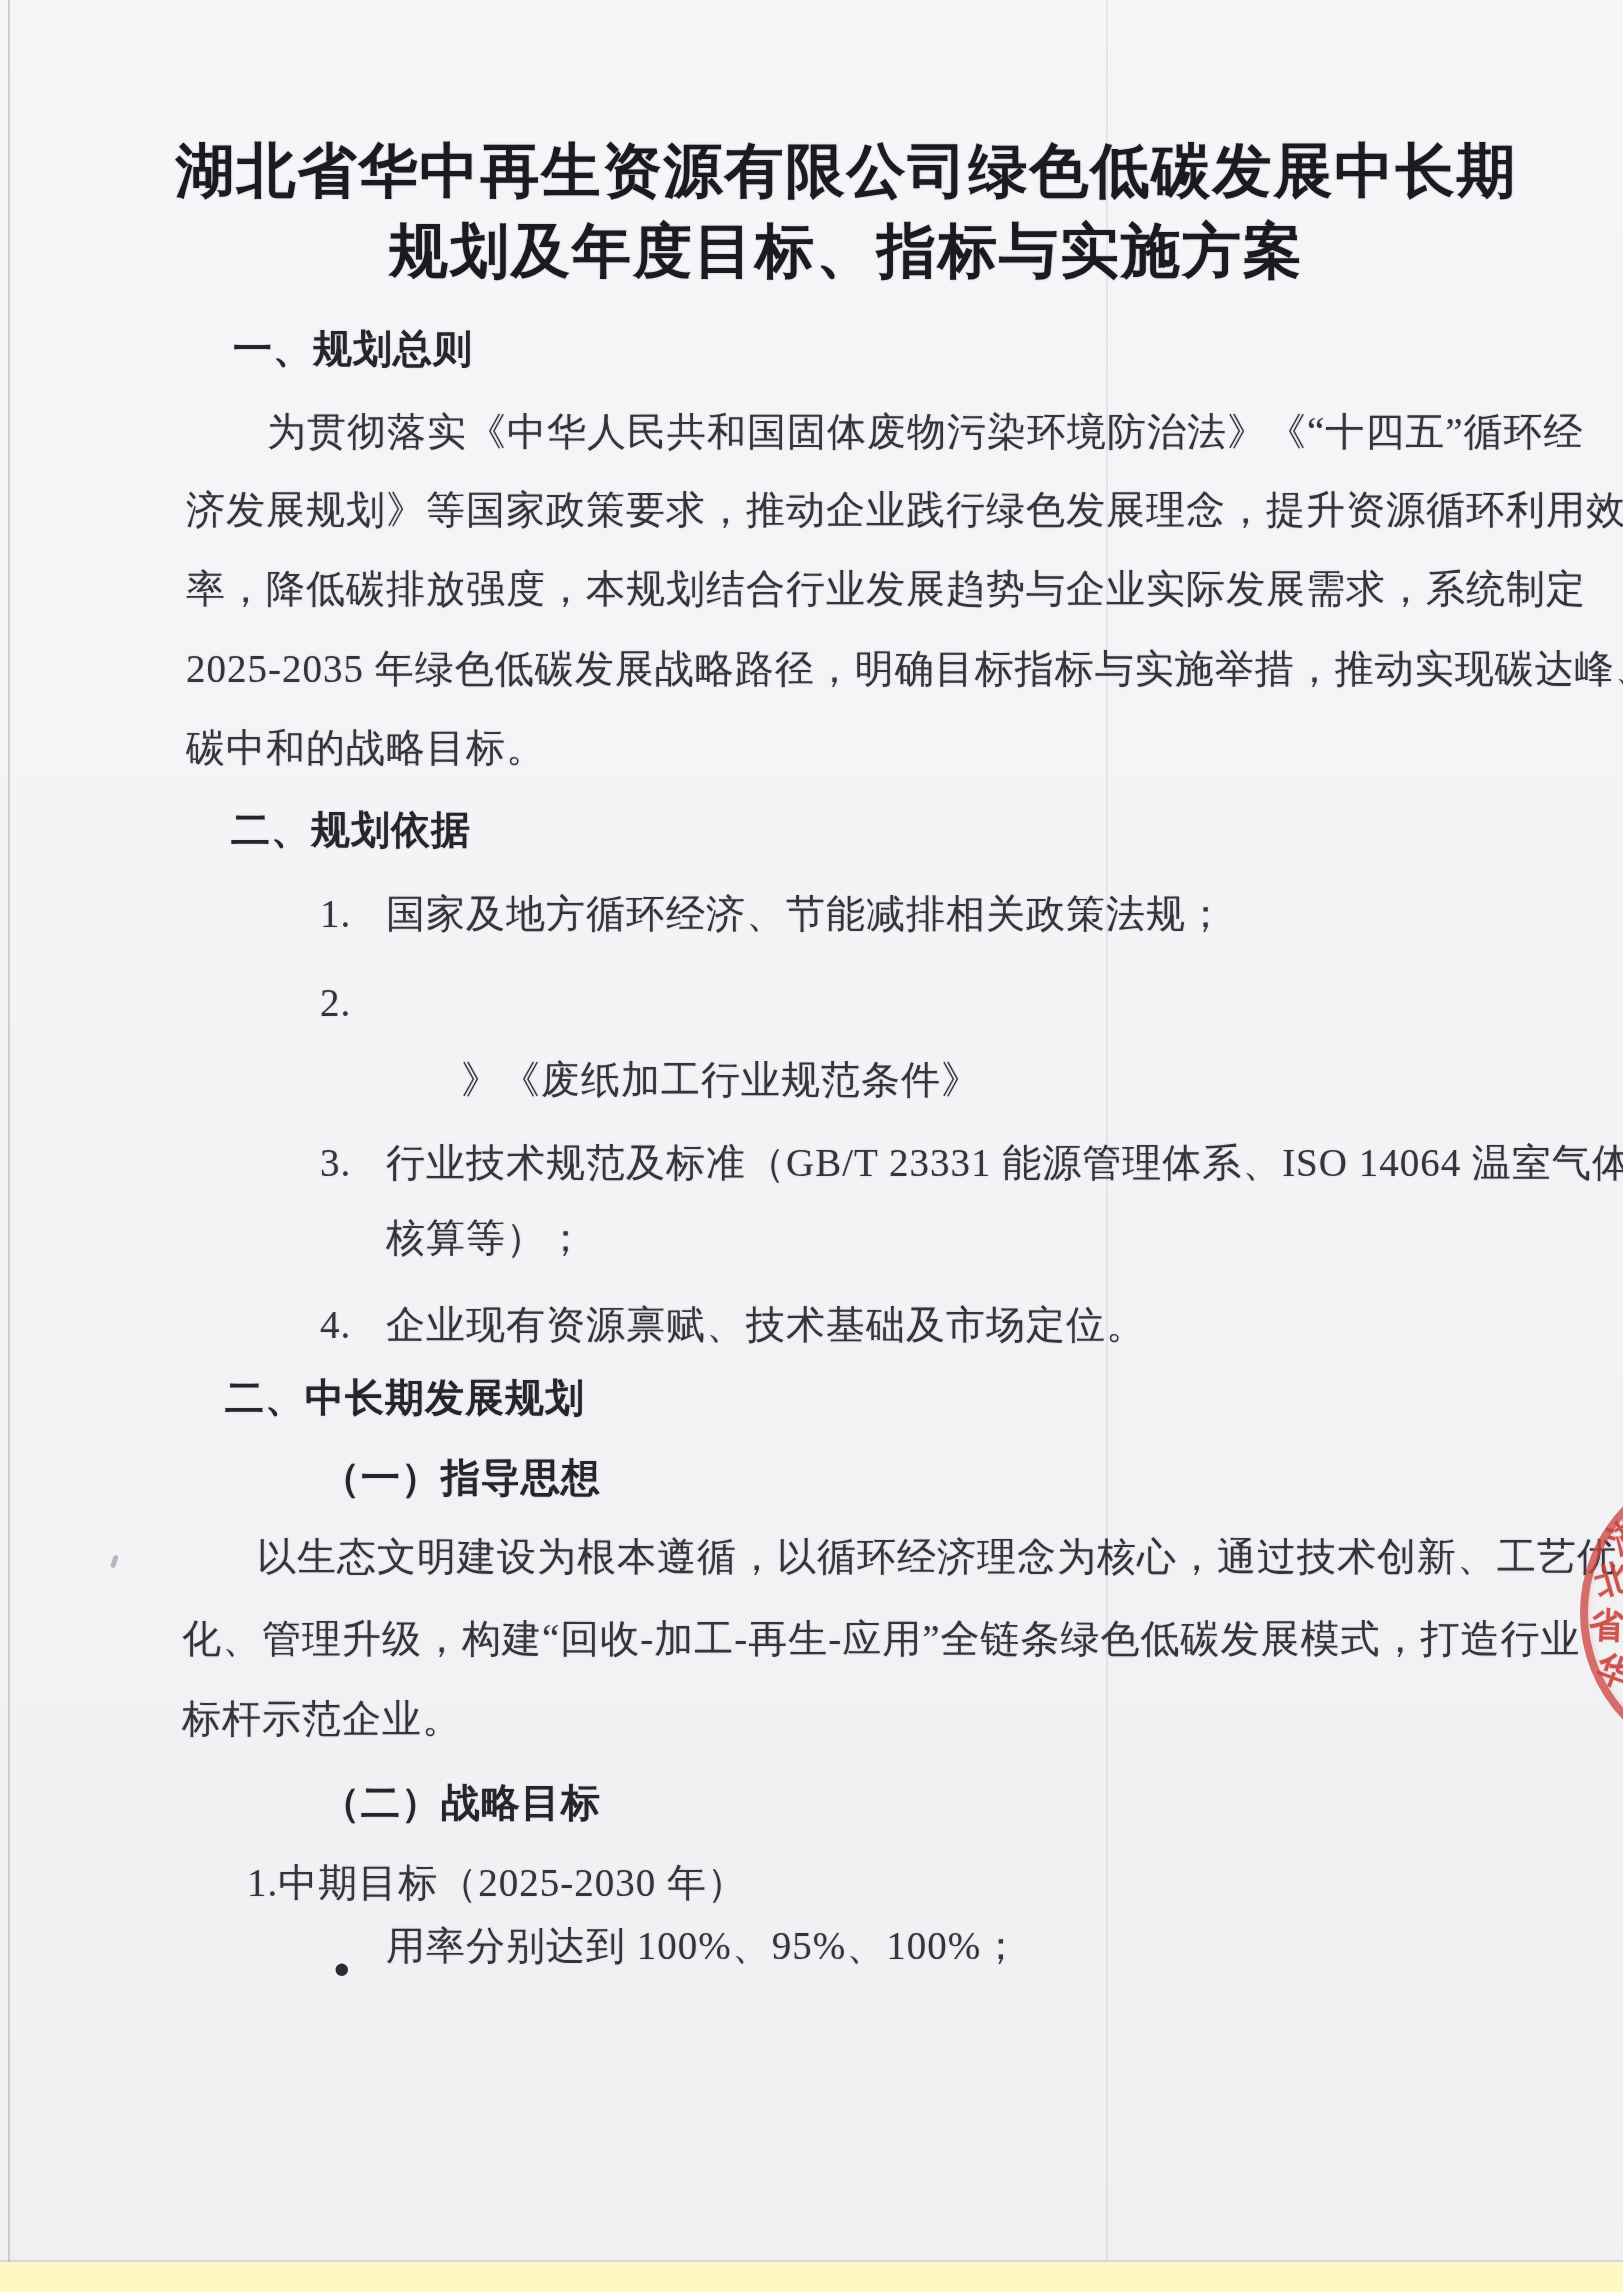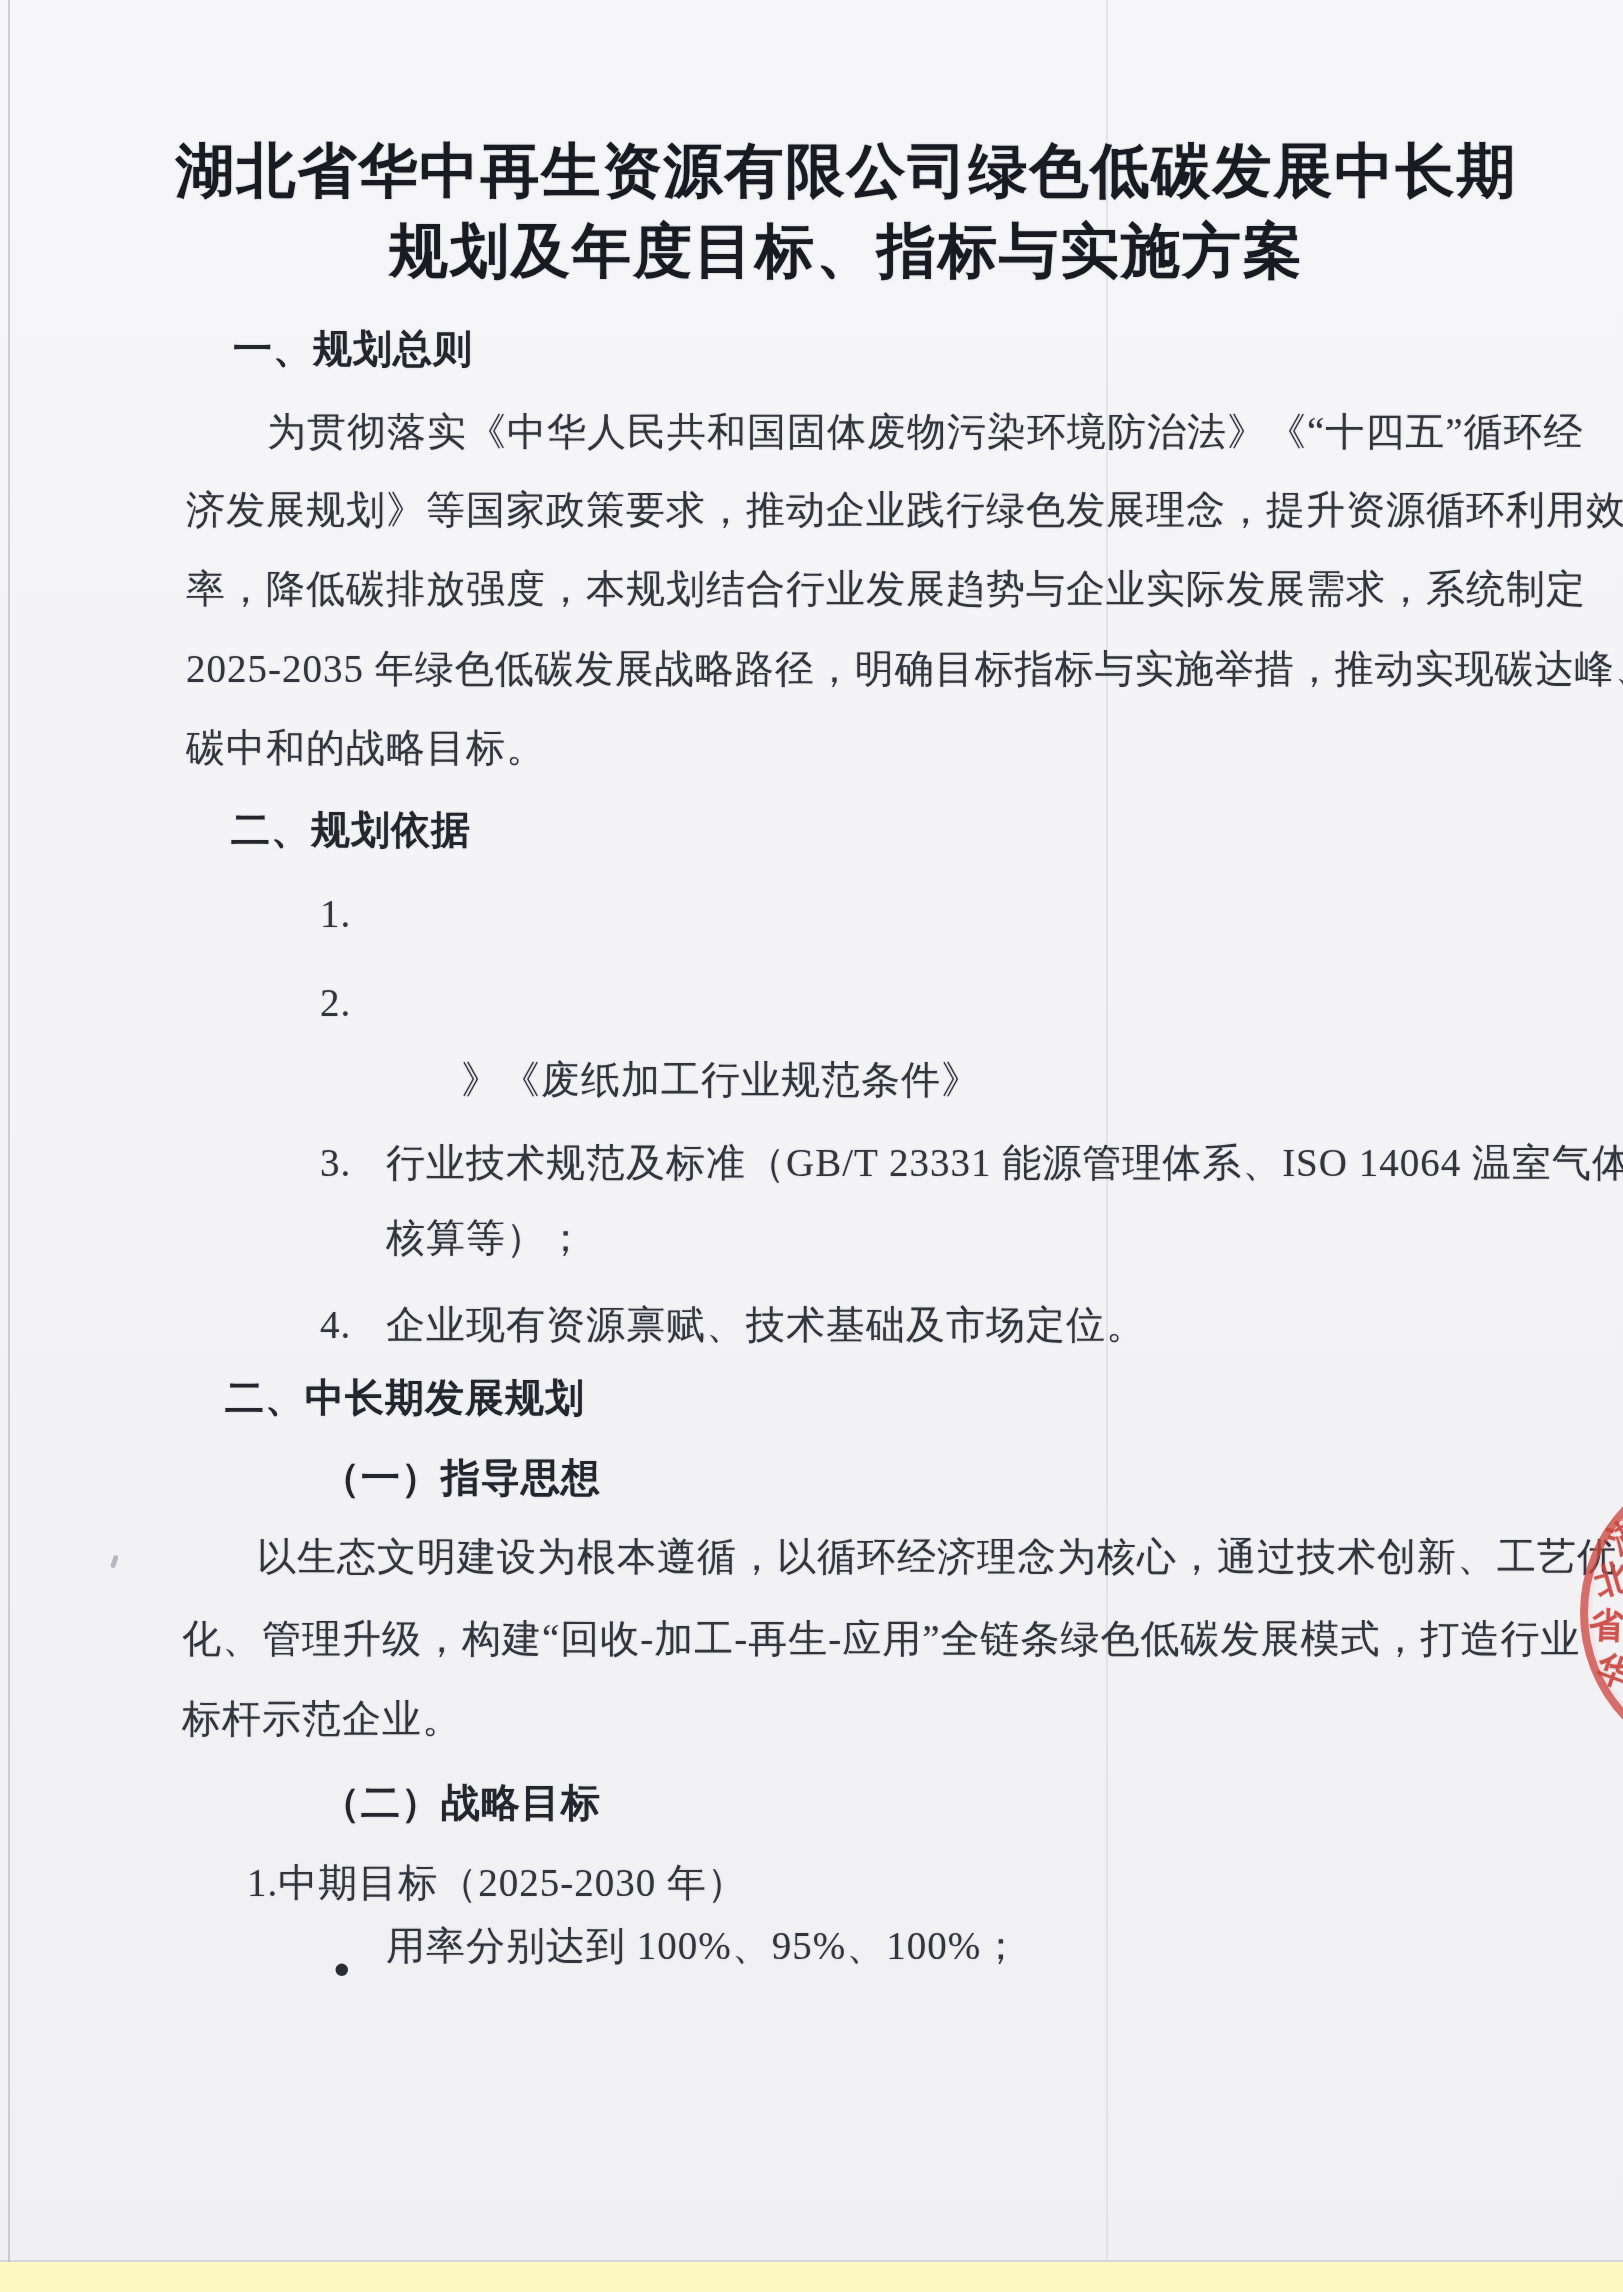--- a/index.html
+++ b/index.html
@@ -67,20 +67,21 @@
   <div class="line bold" style="left:188px;top:329px">一、规划总则</div>
   <div class="line" style="left:267px;top:412px">为贯彻落实《中华人民共和国固体废物污染环境防治法》《“十四五”循环经</div>
   <div class="line" style="left:186px;top:490px">济发展规划》等国家政策要求，推动企业践行绿色发展理念，提升资源循环利用效</div>
   <div class="line" style="left:186px;top:569px">率，降低碳排放强度，本规划结合行业发展趋势与企业实际发展需求，系统制定</div>
   <div class="line" style="left:186px;top:649px">2025-2035 年绿色低碳发展战略路径，明确目标指标与实施举措，推动实现碳达峰、</div>
   <div class="line" style="left:186px;top:728px">碳中和的战略目标。</div>
 
   <div class="line bold" style="left:186px;top:810px">二、规划依据</div>
 
   <div class="line" style="left:320px;top:894px">1.</div>
+  <div class="line" style="left:386px;top:894px">国家及地方循环经济、节能减排相关政策法规；</div>
 
   <div class="line" style="left:320px;top:983px">2.</div>
   <div class="line" style="left:461px;top:1060px">》《废纸加工行业规范条件》</div>
 
   <div class="line" style="left:320px;top:1143px">3.</div>
   <div class="line" style="left:386px;top:1143px">行业技术规范及标准（GB/T 23331 能源管理体系、ISO 14064 温室气体</div>
   <div class="line" style="left:386px;top:1218px">核算等）；</div>
 
   <div class="line" style="left:320px;top:1305px">4.</div>
   <div class="line" style="left:386px;top:1305px">企业现有资源禀赋、技术基础及市场定位。</div>

